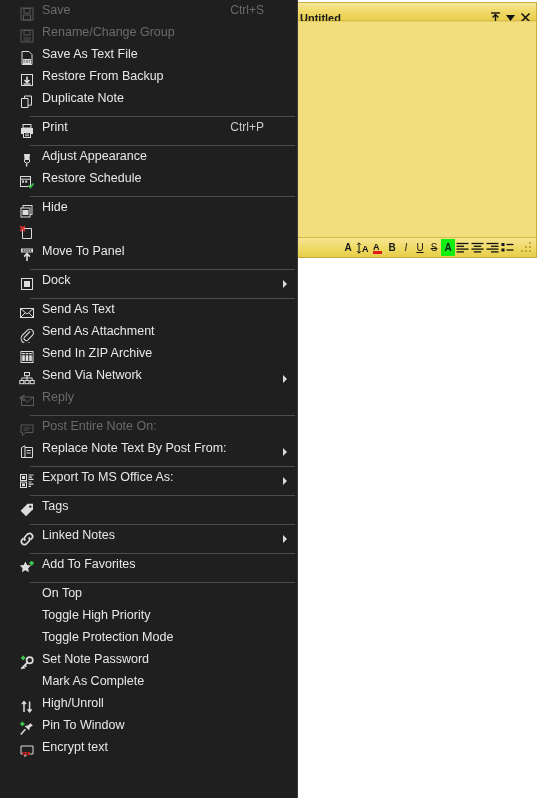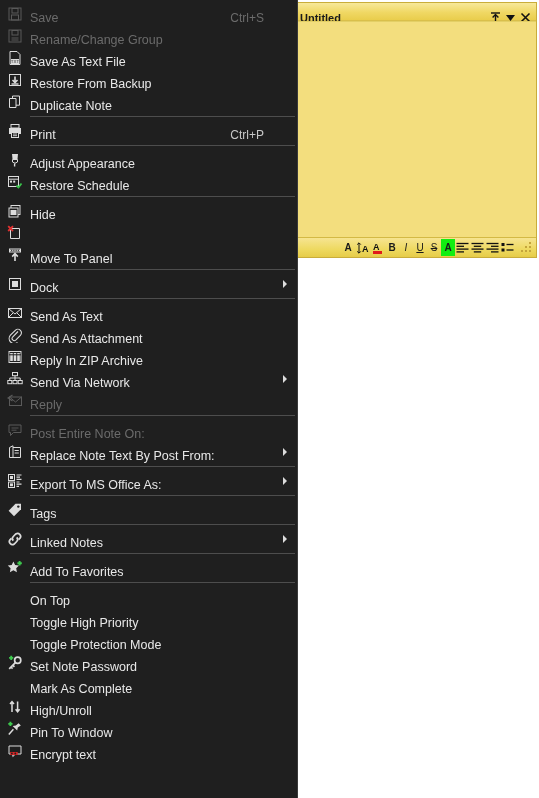--- a/index.html
+++ b/index.html
@@ -84,24 +84,24 @@
     left:0;top:0;
     width:298px;height:798px;
     background:#1f1f1f;
     box-sizing:border-box;
     border-right:1px solid #3a3a3a;
     padding:3px 0 0 0;
     overflow:hidden;
   }
   .mi{
     height:22px;
-    display:flex;align-items:flex-end;
+    display:flex;align-items:flex-start;
     position:relative;
     cursor:default;
-    padding-left:0;
+    padding-left:12px;
   }
   .mi .ico{
     width:30px;min-width:30px;
     height:22px;
     display:flex;align-items:center;justify-content:center;
   }
   .mi .lbl{
     font-size:12.5px;
     color:#e8e8e8;
     white-space:nowrap;
@@ -386,21 +386,21 @@
     <div class="mi">
       <div class="ico">
         <svg width="16" height="16" viewBox="0 0 16 16">
           <rect x="2" y="2.5" width="12" height="11" fill="none" stroke="#dcdcdc"></rect>
           <rect x="3.2" y="4" width="2.6" height="8" fill="#dcdcdc"></rect>
           <rect x="6.7" y="4" width="2.6" height="8" fill="#dcdcdc"></rect>
           <rect x="10.2" y="4" width="2.6" height="8" fill="#dcdcdc"></rect>
           <path d="M2 5.8 H14" stroke="#1f1f1f"></path>
         </svg>
       </div>
-      <div class="lbl">Reply In ZIP Archive</div>
+      <div class="lbl">Send In ZIP Archive</div>
     </div>
     <div class="mi">
       <div class="ico">
         <svg width="16" height="16" viewBox="0 0 16 16">
           <rect x="5.5" y="1.5" width="5" height="3.2" fill="none" stroke="#dcdcdc"></rect>
           <path d="M8 4.7 V7 M2.8 7 H13.2 M2.8 7 V9.5 M13.2 7 V9.5 M8 7 V9.5" stroke="#dcdcdc"></path>
           <rect x="0.8" y="9.5" width="4" height="3.2" fill="none" stroke="#dcdcdc"></rect>
           <rect x="6" y="9.5" width="4" height="3.2" fill="none" stroke="#dcdcdc"></rect>
           <rect x="11.2" y="9.5" width="4" height="3.2" fill="none" stroke="#dcdcdc"></rect>
         </svg>

